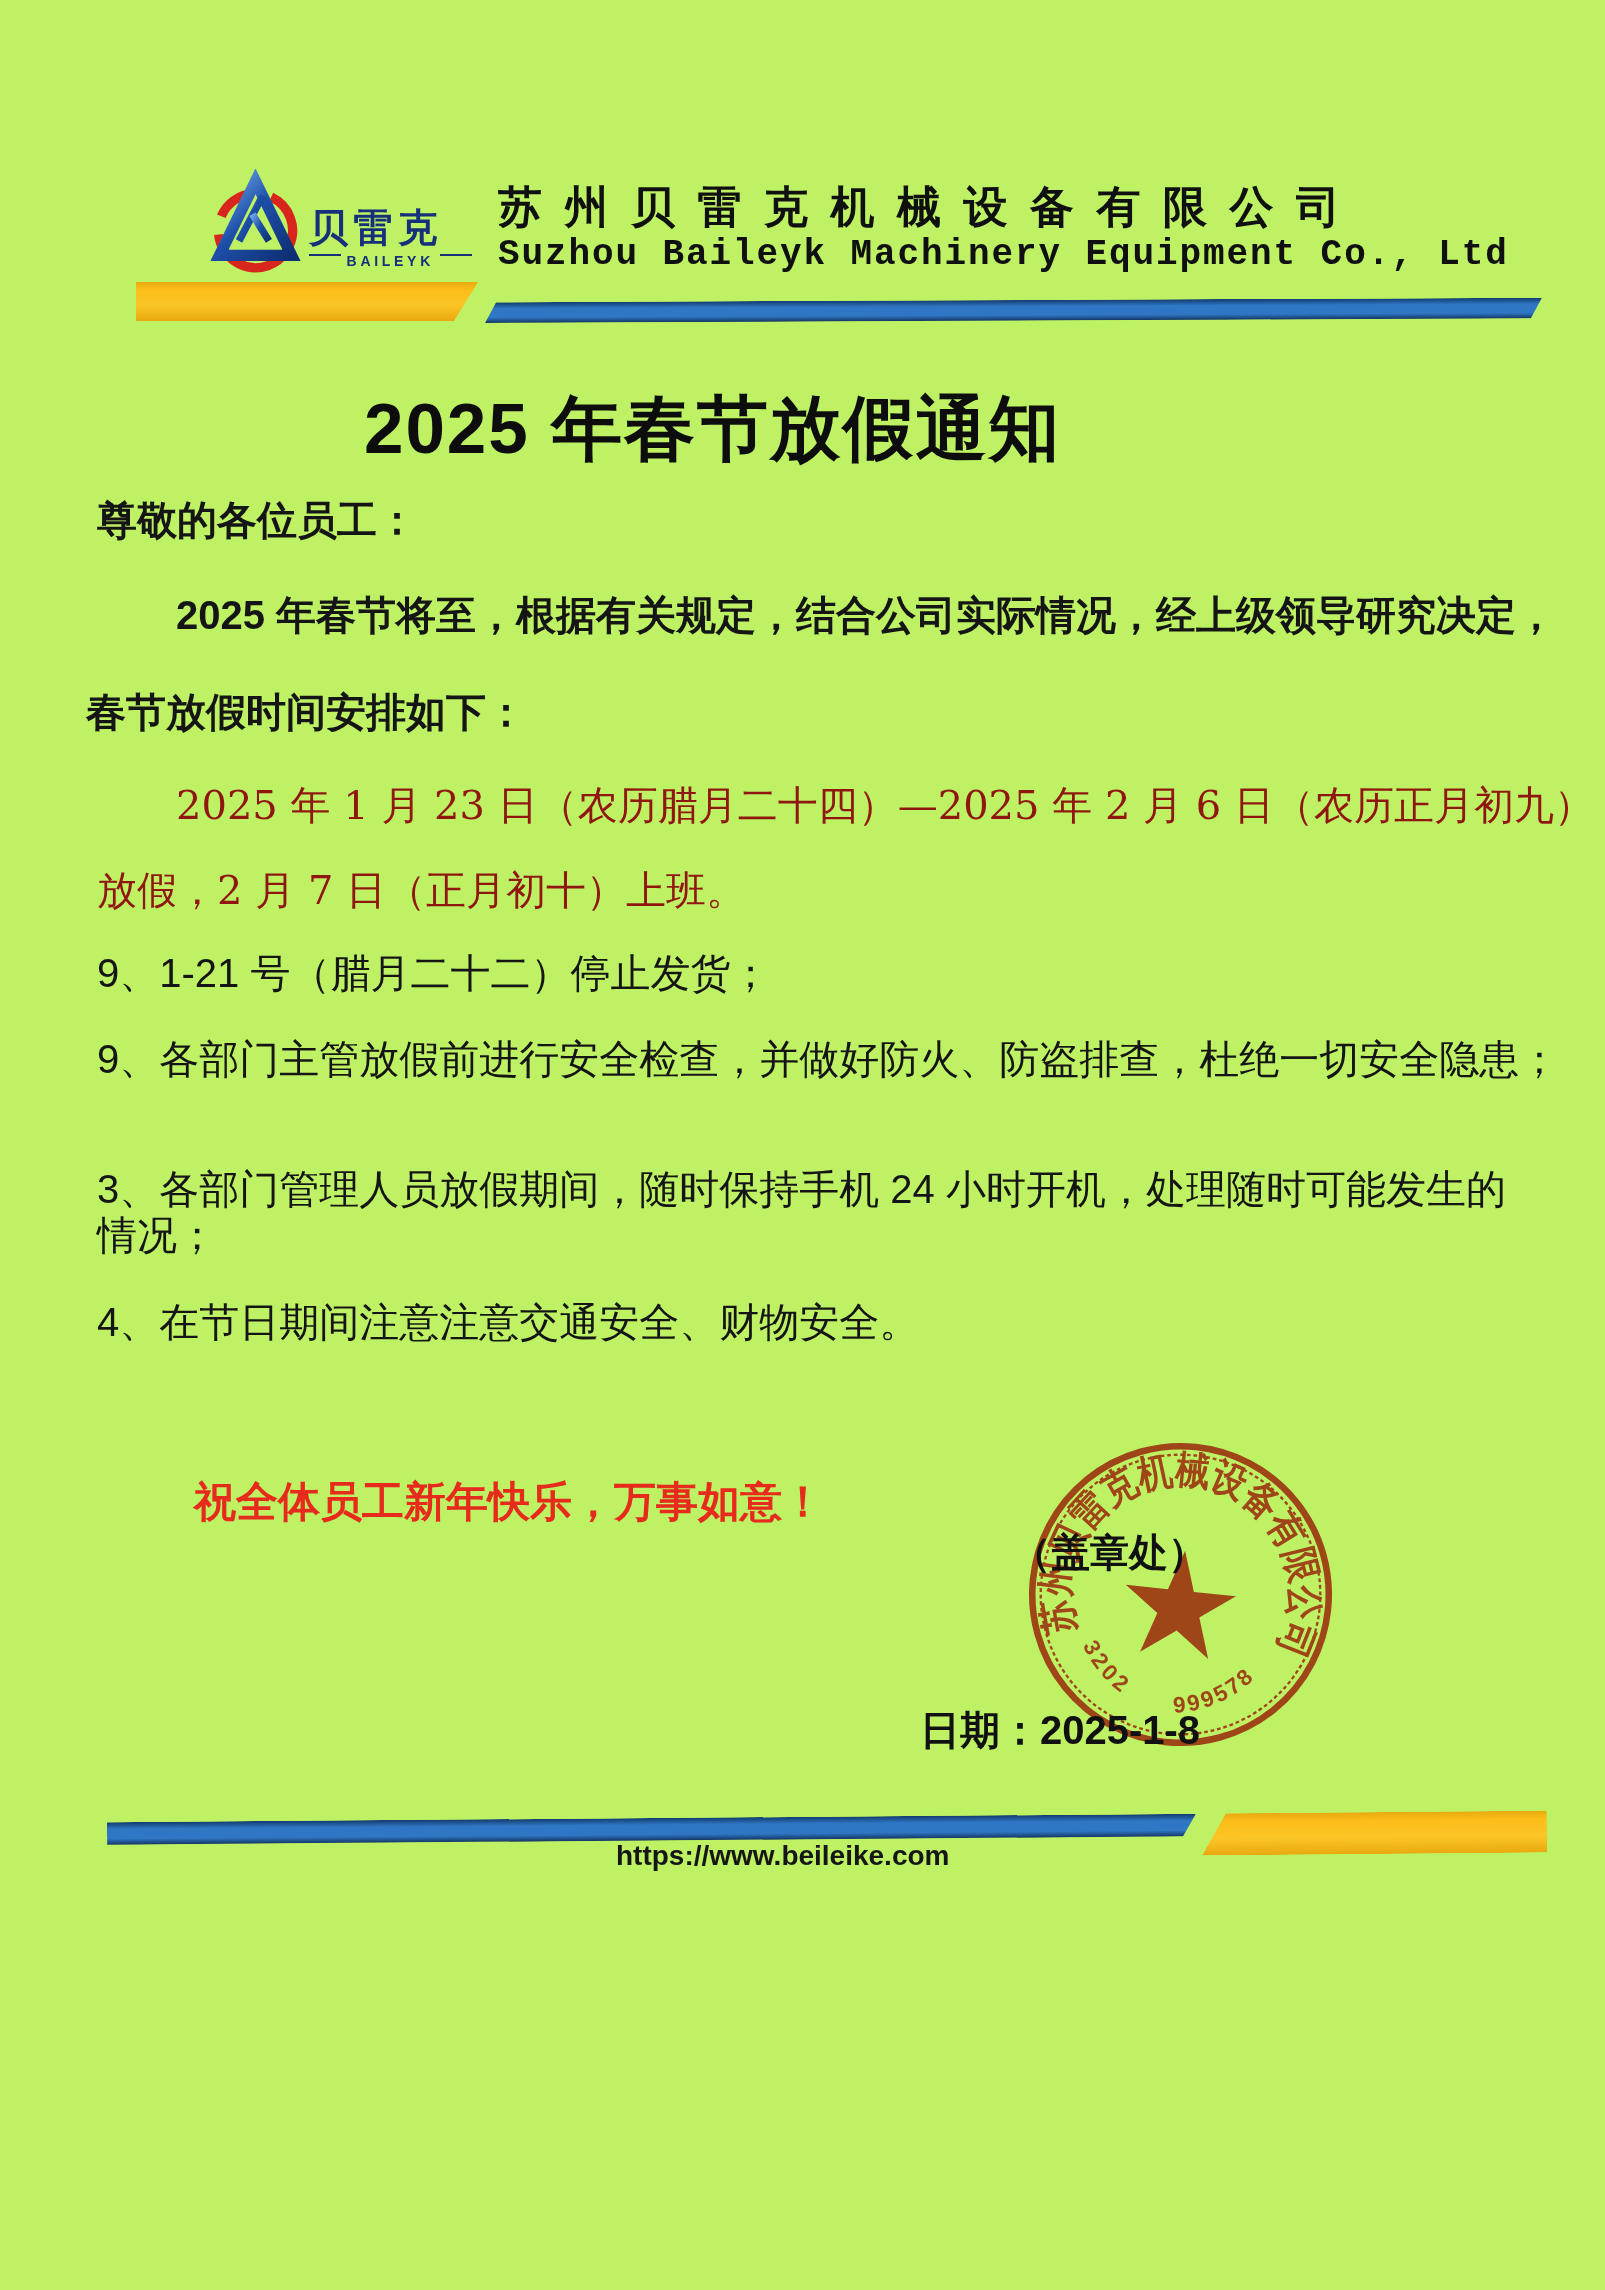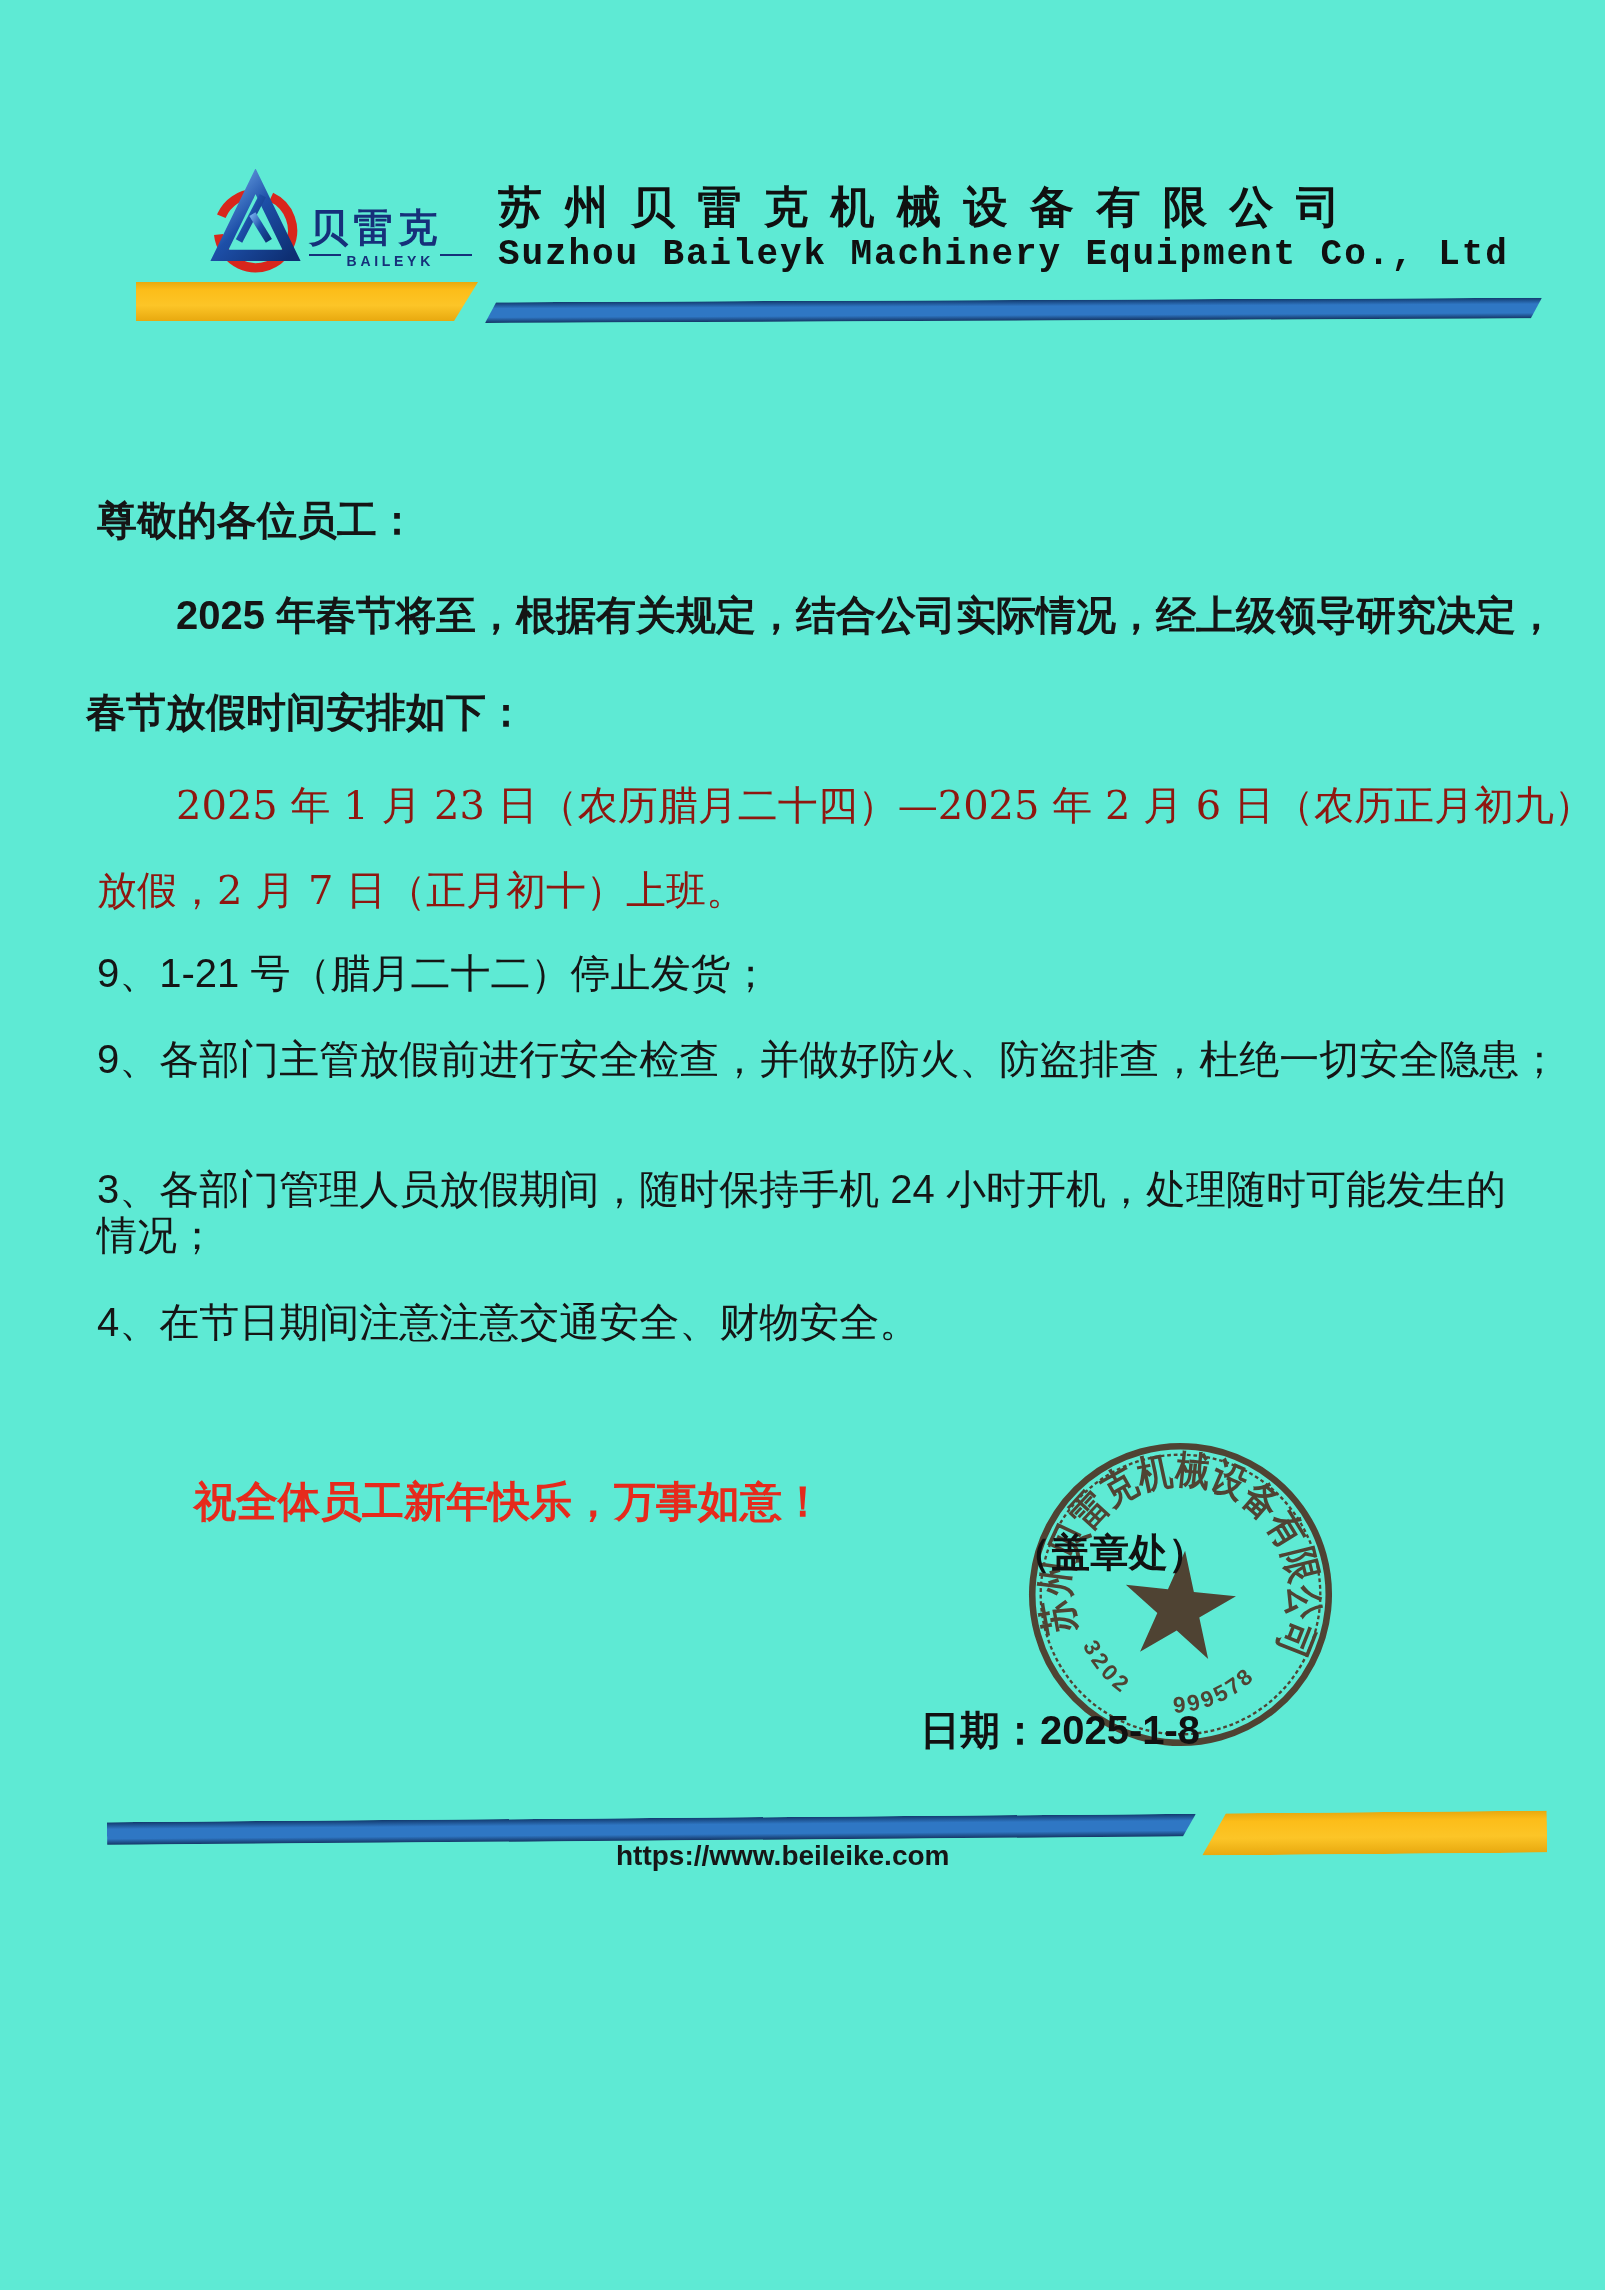--- a/index.html
+++ b/index.html
@@ -1,19 +1,19 @@
 <!DOCTYPE html>
 <html style="font-size:15px"><head>
 <meta charset="utf-8">
 <style>
   html,body{margin:0;padding:0;background:#e8e8e8;}
   .page{
     position:relative;
     width:1606px;height:2291px;
-    background:#5eead4;
+    background:#bef264;
     overflow:hidden;
     font-family:"Liberation Sans",sans-serif;
     color:#141414;
   }
   .abs{position:absolute;}
   
   .logo-text-cn{
     font-size:39px;font-weight:bold;color:#16307a;letter-spacing:5.6px;
     line-height:1;
   }
@@ -80,20 +80,21 @@
       <span class="dash"></span>
     </div>
   </div>
 
   <div class="abs company-cn" style="left:498px;top:178px;">苏州贝雷克机械设备有限公司</div>
   <div class="abs company-en" style="left:498px;top:234px;">Suzhou Baileyk Machinery Equipment Co., Ltd</div>
 
   <div class="bar bar-yellow" style="left:136px;top:282px;width:342px;height:39px;clip-path:polygon(0 0,100% 0,93% 100%,0 100%);"></div>
   <div class="bar bar-blue" style="left:485px;top:300px;width:1057px;height:20.6px;transform:rotate(-0.25deg);clip-path:polygon(11.2px 0,100% 0,calc(100% - 11.2px) 100%,0 100%);"></div>
 
+  <div class="abs doc-title" style="left:364px;top:382px;">2025 年春节放假通知</div>
 
   <div class="abs line body-line b" style="left:97px;top:495px;">尊敬的各位员工：</div>
   <div class="abs line body-line b" style="left:176px;top:590px;">2025 年春节将至，根据有关规定，结合公司实际情况，经上级领导研究决定，</div>
   <div class="abs line body-line b" style="left:86px;top:687px;">春节放假时间安排如下：</div>
 
   <div class="abs line red-sched" style="left:176px;top:780px;">2025 年 1 月 23 日（农历腊月二十四）—2025 年 2 月 6 日（农历正月初九）</div>
   <div class="abs line red-sched" style="left:97px;top:865px;">放假，2 月 7 日（正月初十）上班。</div>
 
   <div class="abs line body-line" style="left:97px;top:948px;">9、1-21 号（腊月二十二）停止发货；</div>
   <div class="abs line body-line" style="left:97px;top:1034px;">9、各部门主管放假前进行安全检查，并做好防火、防盗排查，杜绝一切安全隐患；</div>

